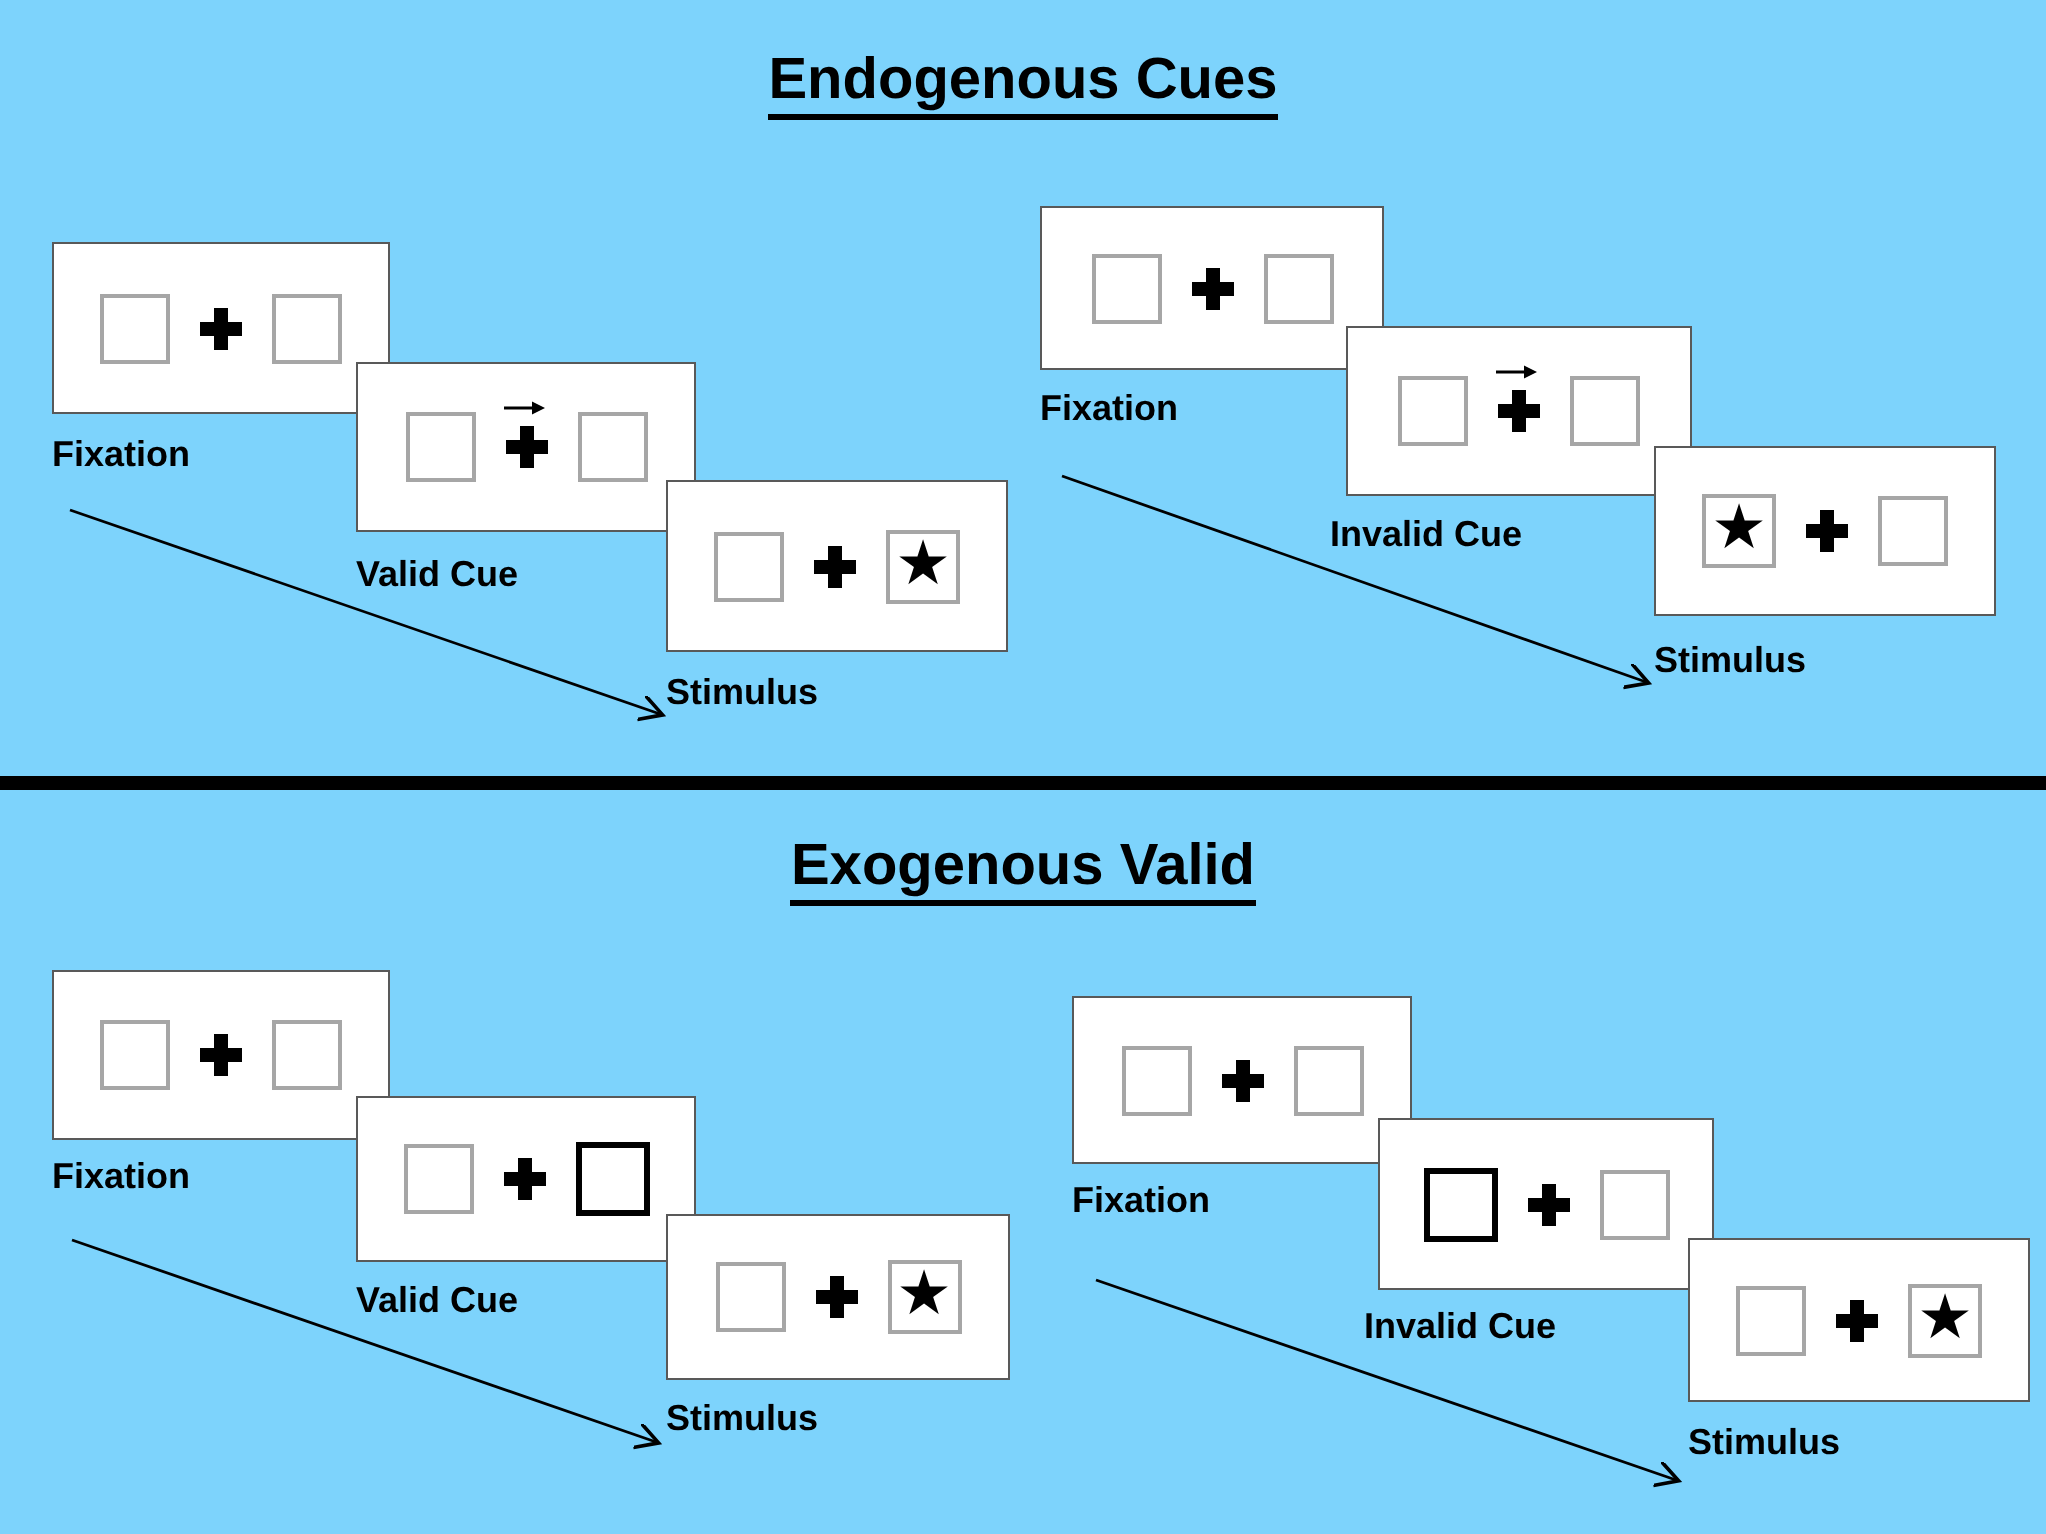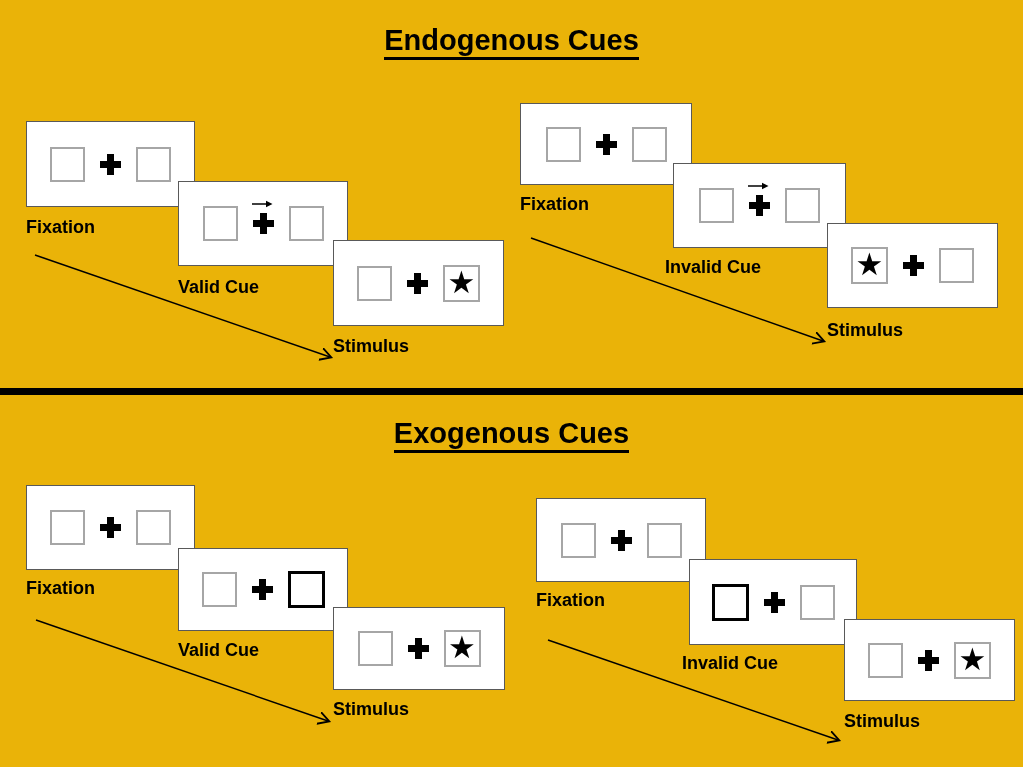--- a/index.html
+++ b/index.html
@@ -1,17 +1,17 @@
 <!DOCTYPE html>
 <html><head>
 <meta charset="utf-8">
 <style>
   html,body { margin:0; padding:0; background:#fff; }
   .stage {
-    position:relative; width:1023px; height:767px; background:#eab308;
+    position:relative; width:1023px; height:767px; background:#7dd3fc;
     font-family:"Liberation Sans", sans-serif; color:#000; overflow:hidden;text-decoration:underline;
   }
 
   
   .title {
     position:absolute; left:0; width:100%; text-align:center;
     font-size:29px; font-weight:bold; margin:0;
   }
   .title span { border-bottom:3px solid #000; padding-bottom:1px; }
   .t-endo { top:24px; }
@@ -100,21 +100,21 @@
     <line x1="35" y1="255" x2="330" y2="357" marker-end="url(#ah)"></line>
     <line x1="531" y1="238" x2="823" y2="341" marker-end="url(#ah)"></line>
     <line x1="36" y1="620" x2="328" y2="721" marker-end="url(#ah)"></line>
     <line x1="548" y1="640" x2="838" y2="740" marker-end="url(#ah)"></line>
   </svg>
 
   <h1 class="title t-endo">
     <span>Endogenous Cues</span>
   </h1>
   <h1 class="title t-exo">
-    <span>Exogenous Cues</span>
+    <span>Exogenous Valid</span>
   </h1>
 
   <div class="divider"></div>
 
   <div class="panel ev1">
     <span class="box"></span>
     <span class="cross"></span>
     <span class="box"></span>
   </div>
   <div class="panel ev2">

